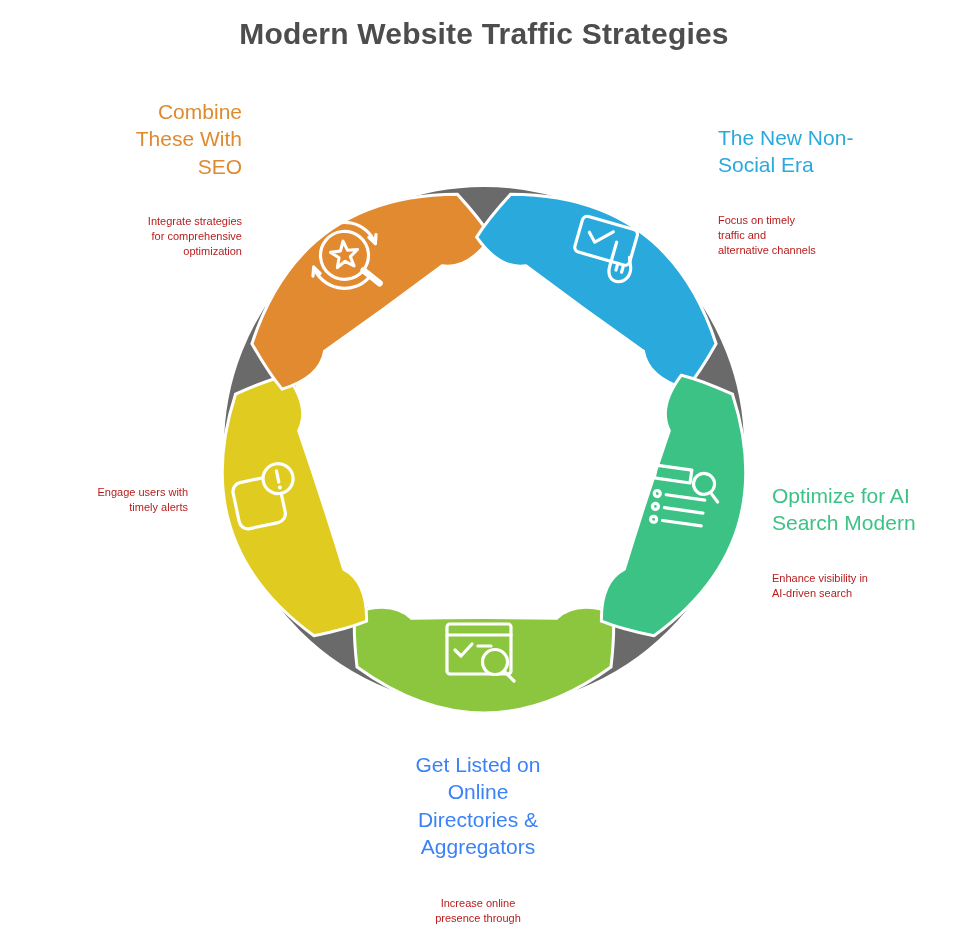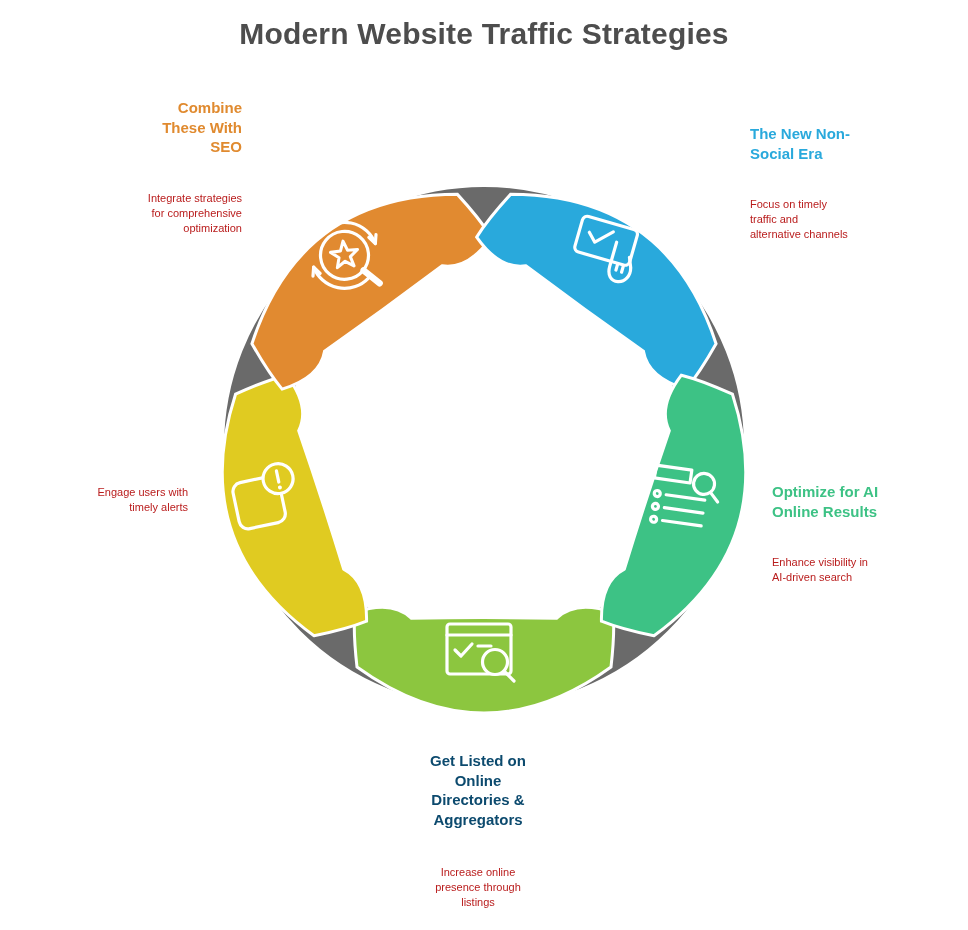--- a/index.html
+++ b/index.html
@@ -6,37 +6,37 @@
   #canvas{
     position:relative;width:968px;height:930px;background:#fff;overflow:hidden;
     font-family:"Liberation Sans","DejaVu Sans",sans-serif;
   }
   #diagram-svg{position:absolute;left:0;top:0;}
   .page-title{
     position:absolute;left:0;top:17px;width:968px;text-align:center;
     font-size:30px;font-weight:700;color:#4D4D4D;letter-spacing:.2px;
   }
   .label-block{position:absolute;white-space:pre-line;}
-  .label-heading{font-size:15px;font-weight:700;line-height:1.3;}
+  .label-heading{font-size:21px;font-weight:400;line-height:1.3;}
   .label-desc{font-size:11px;line-height:1.38;color:#b91c1c;margin-top:16px;}
   .align-right{text-align:right;}
   .align-left{text-align:left;}
   .align-center{text-align:center;}
   .c-orange{color:#E08A2F;}
   .c-blue{color:#29A9DC;}
   .c-green{color:#3DC285;}
   .c-yellow{color:#E0CB21;}
-  .c-olive{color:#0c4a6e;}
+  .c-olive{color:#3b82f6;}
   .seg{stroke:#fff;stroke-width:3;}
   .icon{fill:none;stroke:#fff;stroke-width:3.2;stroke-linecap:round;stroke-linejoin:round;}
   .icon .thick{stroke-width:6.5;}
   .icon .fill-dot{stroke:none;}
   
   #label-top-left   {left:28px;  top:80px;  width:214px;}
-  #label-top-right  {left:718px; top:106px; width:205px;margin-left:32px;}
+  #label-top-right  {left:718px; top:106px; width:205px;}
   #label-right      {left:772px; top:464px; width:192px;}
   #label-left       {left:8px;   top:451px; width:180px;}
   #label-bottom     {left:372px; top:733px; width:212px;}
   #label-bottom .label-desc{margin-top:18px;}
 </style>
 </head>
 <body>
 
 <div id="canvas">
 
@@ -135,21 +135,21 @@
   <div id="label-top-right" class="label-block align-left">
     <div class="label-heading c-blue">The New Non-
 Social Era</div>
     <div class="label-desc">Focus on timely
 traffic and
 alternative channels</div>
   </div>
 
   <div id="label-right" class="label-block align-left">
     <div class="label-heading c-green">Optimize for AI
-Online Results</div>
+Search Modern</div>
     <div class="label-desc">Enhance visibility in
 AI-driven search</div>
   </div>
 
   <div id="label-left" class="label-block align-right">
     <div class="label-desc">Engage users with
 timely alerts</div>
   </div>
 
   <div id="label-bottom" class="label-block align-center">

